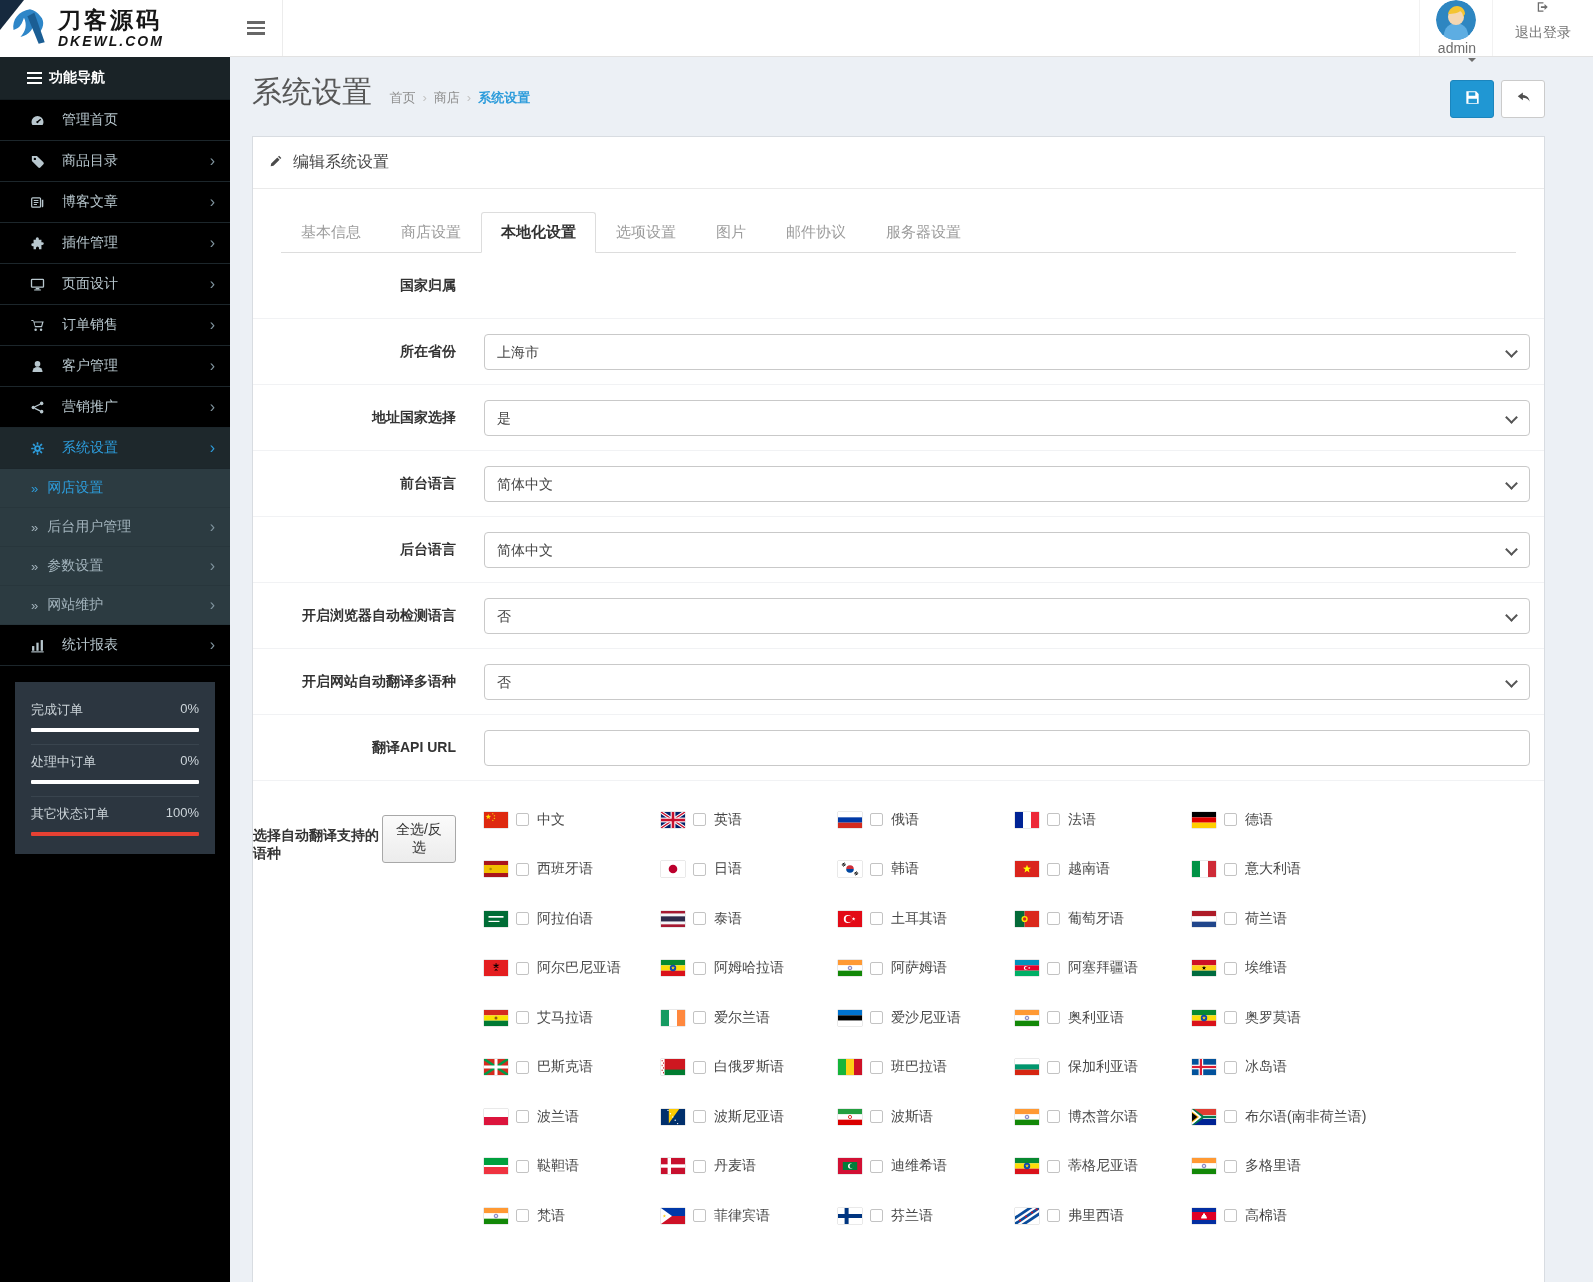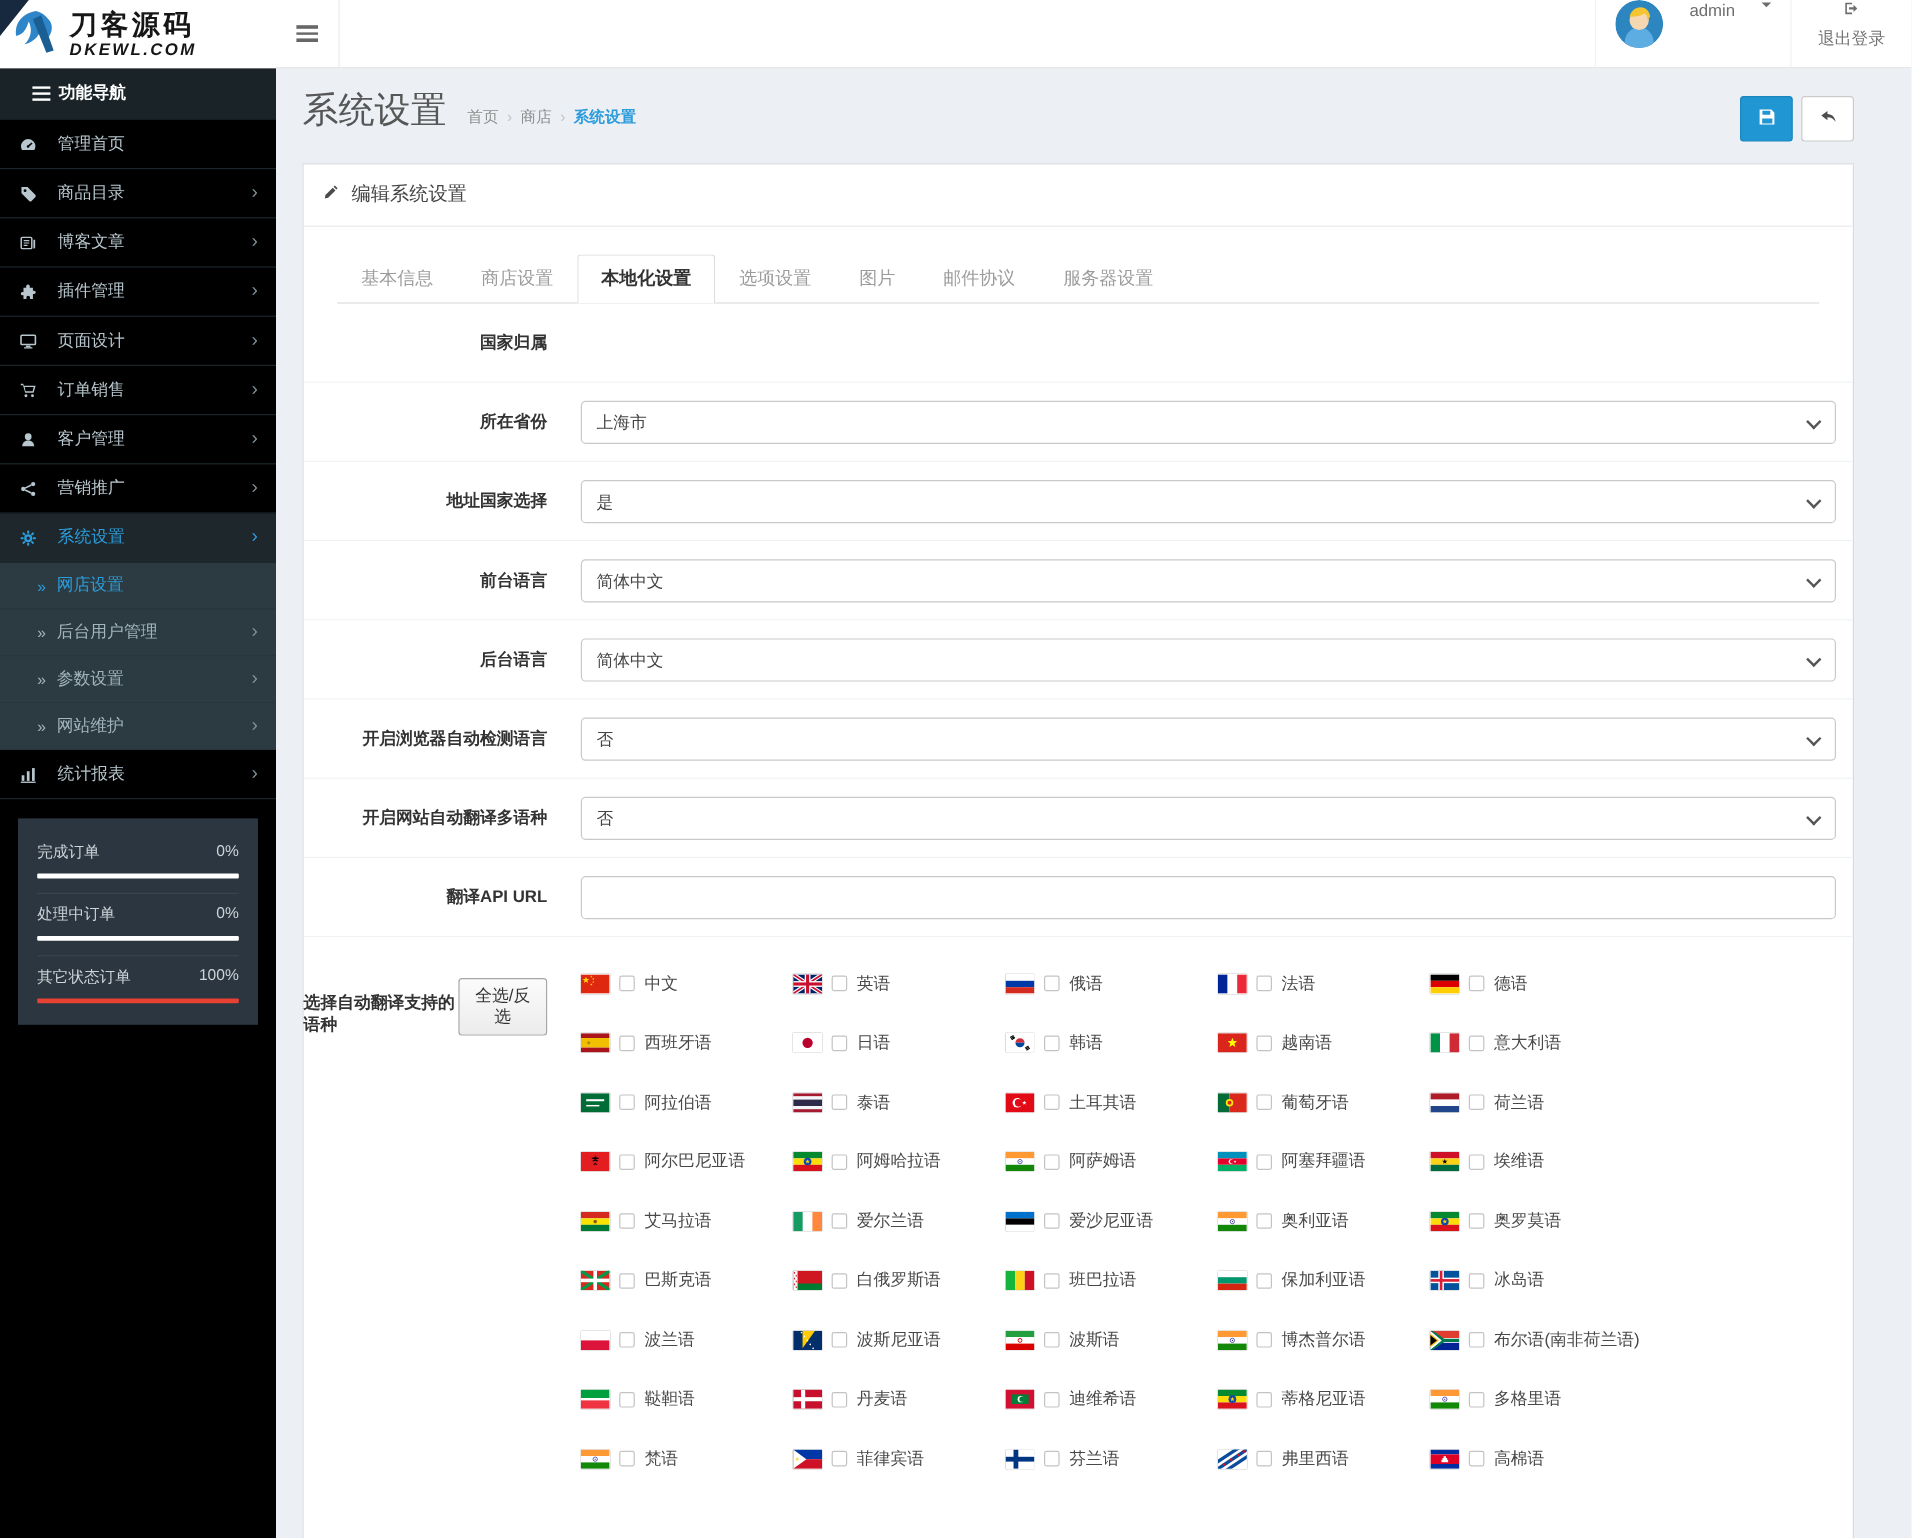--- a/index.html
+++ b/index.html
@@ -11,21 +11,21 @@
   .logo{height:57px;background:#fff;display:flex;align-items:center;padding-left:4px;position:relative;overflow:hidden;cursor:pointer;}
   .logo-corner{position:absolute;left:0;top:0;width:0;height:0;border-top:30px solid #16293e;border-right:24px solid transparent;}
   .logo-mark{width:52px;height:50px;flex:0 0 52px;}
   .logo-text{display:flex;flex-direction:column;line-height:1;margin-left:2px;}
   .logo-cn{font-size:23px;font-weight:bold;color:#161616;letter-spacing:3px;}
   .logo-en{font-size:14px;font-weight:bold;font-style:italic;color:#161616;letter-spacing:2px;margin-top:2px;}
   .nav-header{height:43px;display:flex;align-items:center;background:#1a2327;color:#fff;font-size:14px;font-weight:bold;padding-left:27px;border-bottom:1px solid #141c20;}
   .bars{display:inline-flex;flex-direction:column;gap:3px;margin-right:7px;}
   .bars i{display:block;width:15px;height:2px;background:#fff;}
   .menu{list-style:none;}
-  .menu-item{height:41px;display:flex;align-items:center;padding:0 15px 0 16px;color:#b8c7ce;font-size:14px;border-bottom:1px solid #1c262b;cursor:pointer;}
+  .menu-item{height:41px;display:flex;align-items:center;padding:0 15px 0 30px;color:#b8c7ce;font-size:14px;border-bottom:1px solid #1c262b;cursor:pointer;}
   .menu-item .mi-icon{width:24px;margin-right:8px;display:flex;align-items:center;}
   .menu-item .mi-icon svg{width:15px;height:15px;}
   .mi-chevron{margin-left:auto;font-size:16px;color:#7f939d;line-height:1;}
   .menu-item.active{background:#1e282c;color:#2d9cdb;}
   .menu-item.active .mi-chevron{color:#2d9cdb;}
   .submenu{background:#2c3b41;}
   .submenu-item{height:39px;display:flex;align-items:center;padding:0 15px 0 31px;color:#a3b4bd;font-size:14px;border-bottom:1px solid #28363c;cursor:pointer;}
   .submenu-item .sub-prefix{margin-right:9px;font-size:13px;}
   .submenu-item.active{color:#2d9cdb;}
   .stats{margin:16px 15px;background:#2c3640;padding:11px 16px 6px;}
@@ -33,21 +33,21 @@
   .stat + .stat{border-top:1px solid #39444e;}
   .stat-top{display:flex;justify-content:space-between;font-size:13px;color:#ccd4d9;margin-bottom:9px;}
   .stat-bar{height:4px;border-radius:1px;}
 
   
   .topbar{position:absolute;left:230px;top:0;right:0;height:57px;background:#fff;border-bottom:1px solid #e2e2e2;display:flex;align-items:stretch;z-index:2;}
   .hamburger{width:53px;display:flex;align-items:center;justify-content:center;border-right:1px solid #ececec;cursor:pointer;}
   .hamburger .hbars{display:flex;flex-direction:column;gap:3px;}
   .hamburger .hbars i{display:block;width:18px;height:2.5px;background:#676767;}
   .top-spacer{flex:1;}
-  .user-menu{display:flex;align-items:flex-start;gap:22px;padding:0 16px;border-left:1px solid #f2f2f2;cursor:pointer;}
+  .user-menu{display:flex;align-items:flex-end;gap:0;padding:0 16px;border-left:1px solid #f2f2f2;cursor:pointer;flex-direction:column;}
   .avatar{width:40px;height:40px;border-radius:50%;overflow:hidden;flex:0 0 40px;}
   .user-name{font-size:14px;color:#6d6d6d;}
   .caret{width:0;height:0;border-top:4px solid #6d6d6d;border-left:4px solid transparent;border-right:4px solid transparent;margin-top:2px;}
   .logout-btn{display:flex;align-items:center;gap:7px;padding:0 22px;border-left:1px solid #f2f2f2;font-size:14px;color:#737373;cursor:pointer;flex-direction:column;}
 
   
   .content{position:absolute;left:230px;top:57px;right:0;padding:15px 48px 0 22px;}
   .page-head{position:relative;margin-bottom:10px;min-height:54px;}
   .page-title{display:inline;font-size:30px;font-weight:400;color:#575757;}
   .breadcrumb{display:inline;margin-left:13px;font-size:13px;color:#8e8e8e;}

